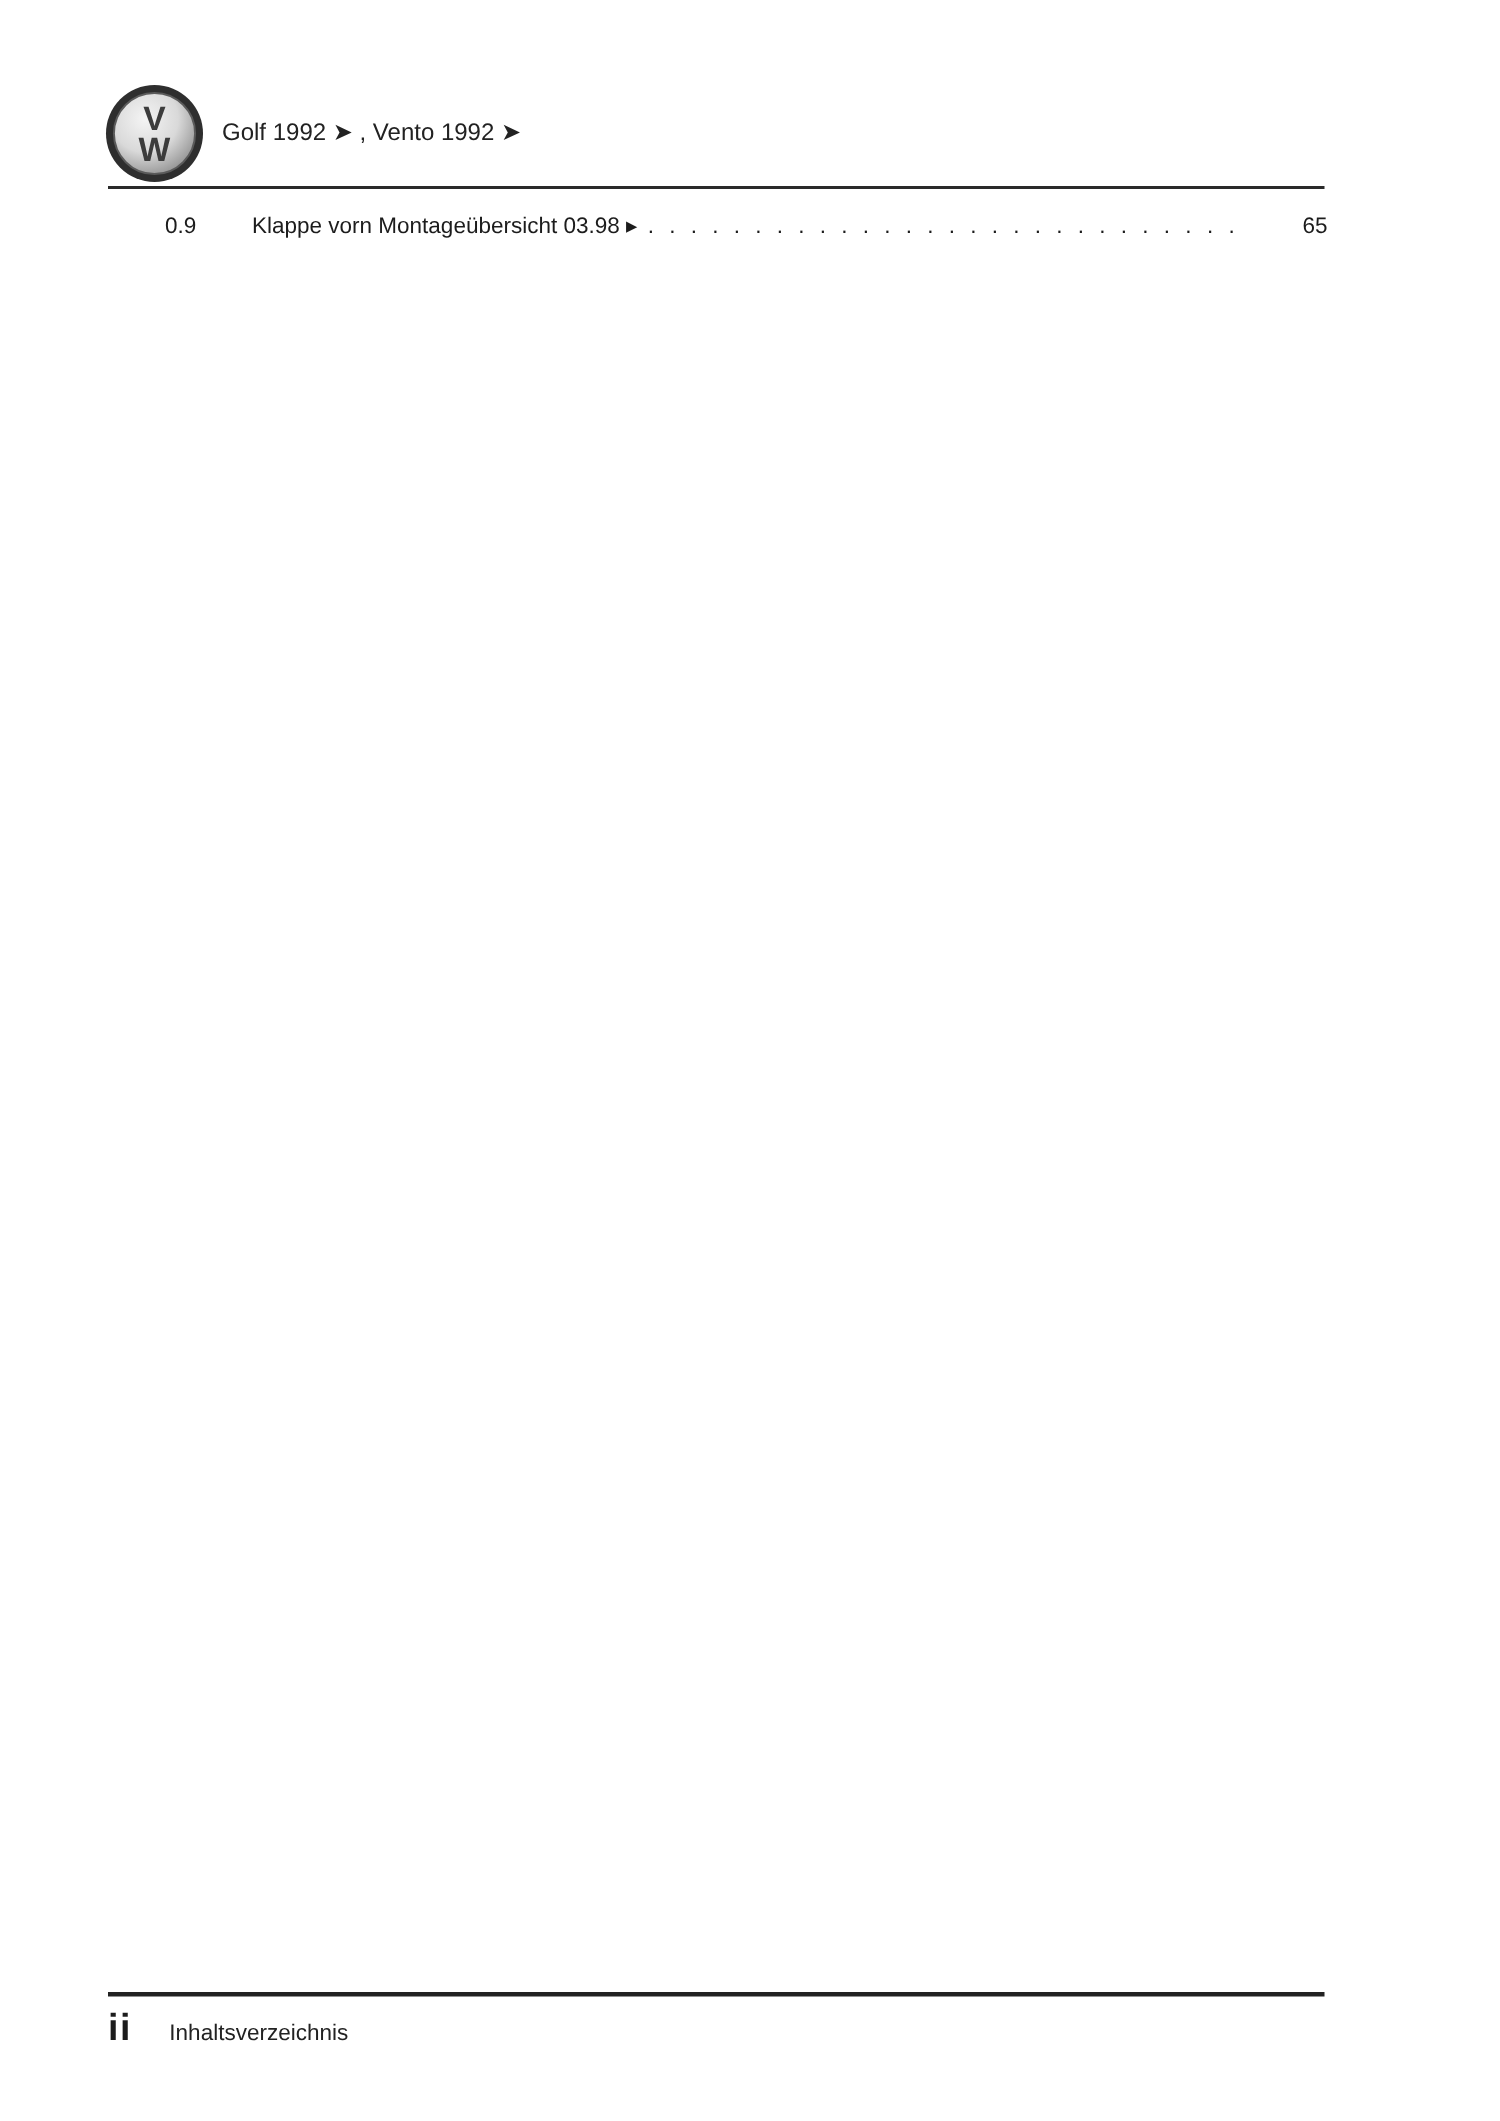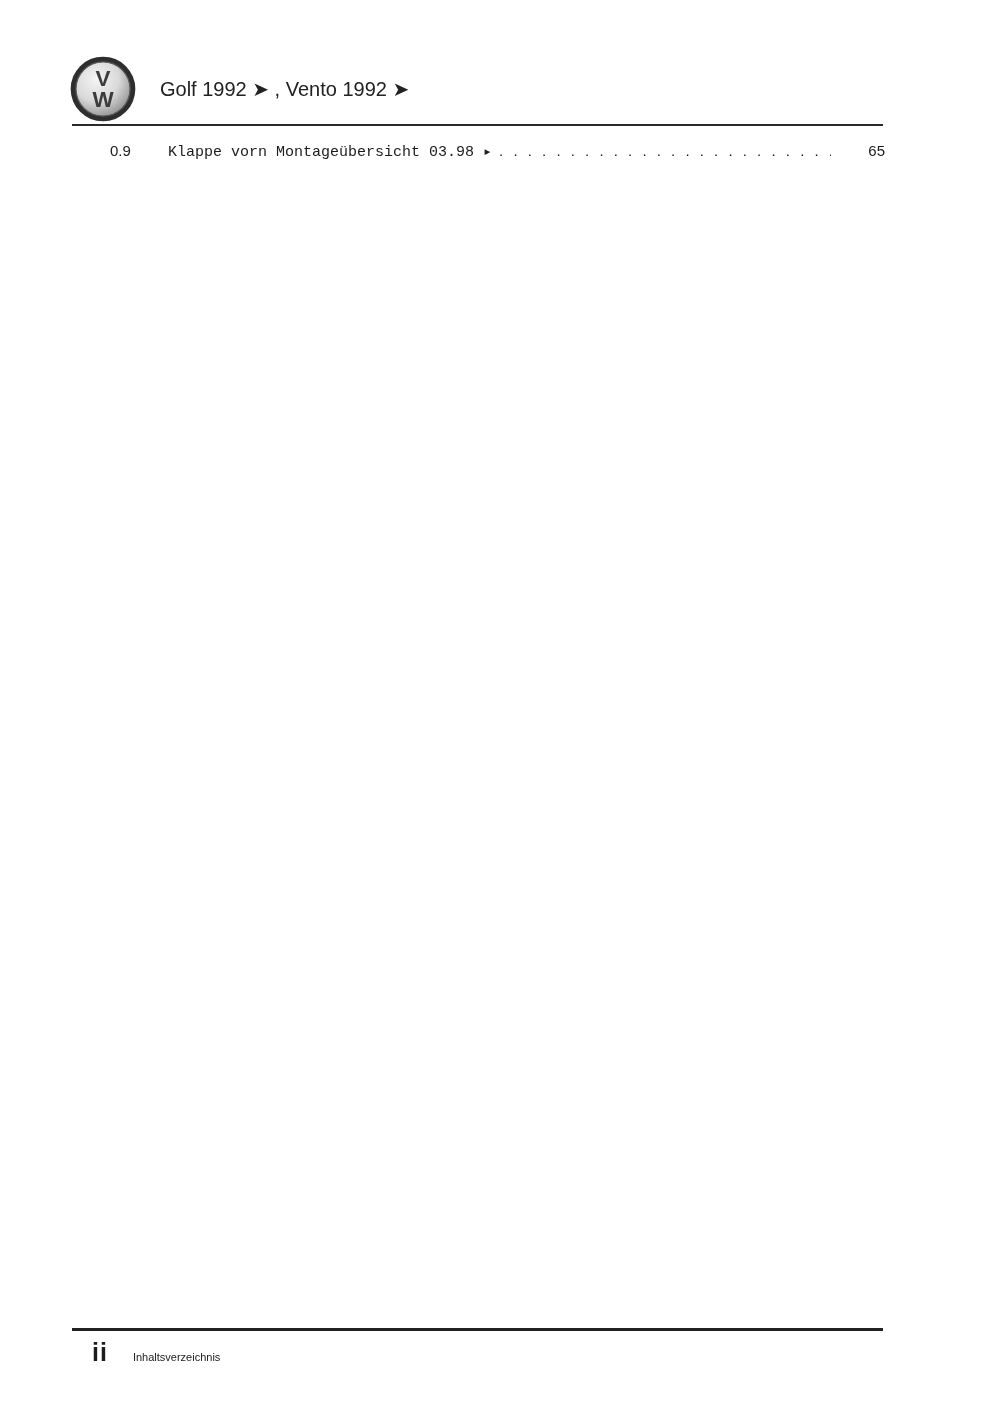--- a/index.html
+++ b/index.html
@@ -6,53 +6,53 @@
   .page {
     position:relative; width:1000px; height:1414px; margin:0 auto;
     background:#ffffff; color:#1c1c1c;
     font-family:"Liberation Sans", sans-serif;
     overflow:hidden;
   }
 
   
   .header { position:absolute; top:56px; left:70px; display:flex; align-items:center; }
   .logo { width:66px; height:66px; flex:0 0 66px; }
-  .header-text { margin-left:24px; font-size:20px; line-height:22px; color:#222; }
+  .header-text { margin-left:12px; font-size:16px; line-height:22px; color:#222; }
   .header-rule {
     position:absolute; top:124px; left:72px; width:811px;
     border-top:2px solid #2a2a2a;
   }
 
   
   .toc { position:absolute; top:140px; left:72px; width:813px; }
 
   .row {
     display:flex; align-items:baseline;
     padding-left:38px; font-size:15px; line-height:21px; white-space:nowrap;
   }
   .row .num { flex:0 0 58px; }
-  .row .title { flex:0 0 auto;font-family:Liberation Mono, monospace; }
+  .row .title { flex:0 0 auto; }
   .row .page { flex:0 0 46px; text-align:right; }
 
   .dots {
     flex:1 1 auto; overflow:hidden; white-space:nowrap;
     margin:0 8px 0 7px; letter-spacing:2px; word-spacing:2px;
   }
   .dots::after {
     content:". . . . . . . . . . . . . . . . . . . . . . . . . . . . . . . . . . . . . . . . . . . . . . . . . . . . . . . . . . . . . . . . . . . . . . . . . . . . . . . . . . . . . . . . . . . . . . . . . . . . . . . . . . . . . . . . . . . . . . . . . .";
   }
 
   
   .footer-rule {
     position:absolute; top:1328px; left:72px; width:811px;
     border-top:3px solid #222;
   }
-  .footer { position:absolute; top:1338px; left:72px; display:flex; align-items:baseline;margin-left:20px; }
+  .footer { position:absolute; top:1338px; left:72px; display:flex; align-items:baseline; }
   .footer .roman { font-size:25px; font-weight:700; letter-spacing:1px; }
-  .footer .footer-label { font-size:11px; margin-left:25px; color:#222; }
+  .footer .footer-label { font-size:15px; margin-left:25px; color:#222; }
 </style>
 </head>
 <body>
 
 <div class="page">
 
   <header class="header">
     <div class="logo">
       <svg viewBox="0 0 100 100" width="66" height="66" aria-hidden="true">
         <defs>

